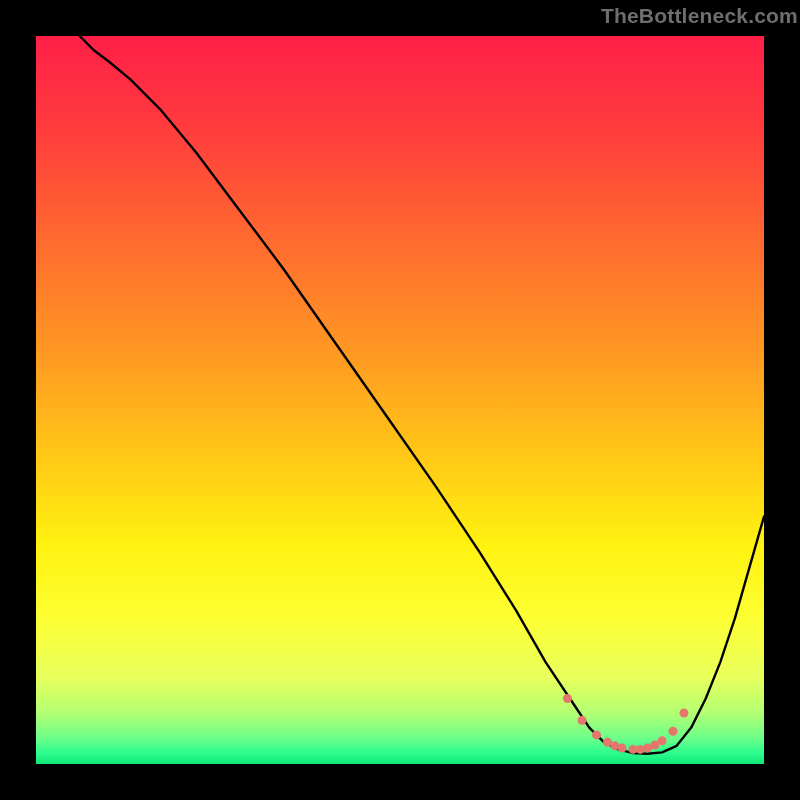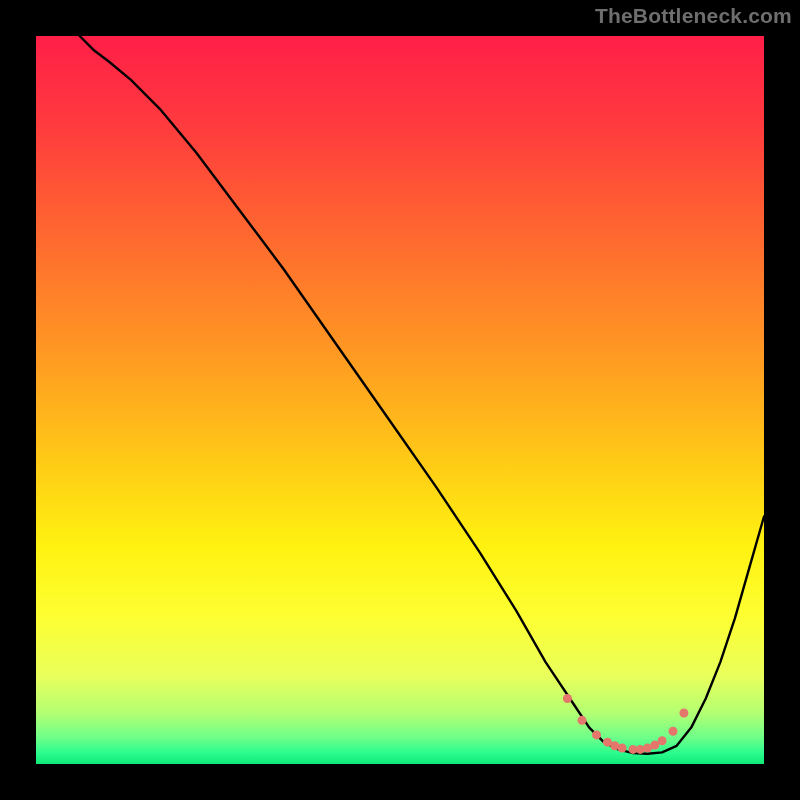--- a/index.html
+++ b/index.html
@@ -12,21 +12,21 @@
   }
   .outer {
     width: 800px;
     height: 800px;
     background: #000;
     position: relative;
   }
   .watermark {
     position: absolute;
     top: 4px;
-    right: 8px;
+    right: 2px;
     font-family: Arial, Helvetica, sans-serif;
     font-size: 21px;
     font-weight: bold;
     color: #6e6e6e;
     letter-spacing: 0.2px;
   }
   .plot {
     position: absolute;
     left: 36px;
     top: 36px;

